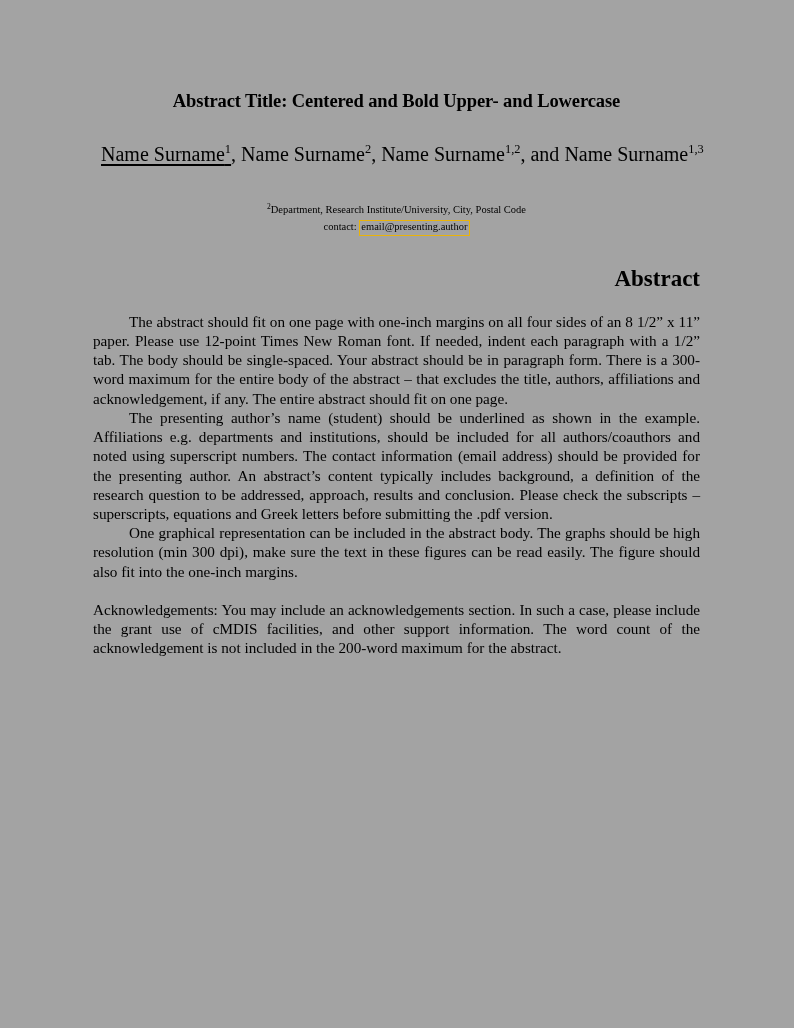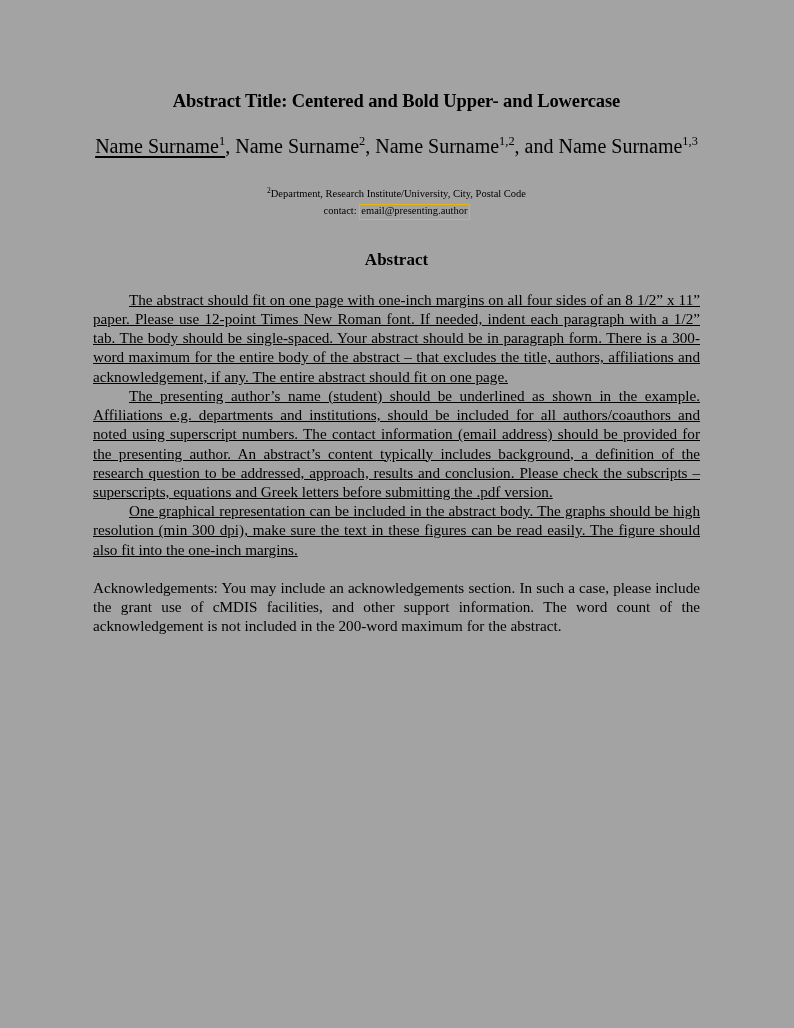--- a/index.html
+++ b/index.html
@@ -41,21 +41,21 @@
     margin: 0;
     padding-top: 90px;
     letter-spacing: -0.1px;
   }
 
   
   .authors {
     text-align: center;
     font-size: 20px;
     line-height: 1.2;
-    margin: 0;
+    margin: 8px;
     padding-top: 22px;
     white-space: nowrap;
   }
   .author-presenting {
     text-decoration: underline;
     text-underline-offset: 2.5px;
   }
   sup {
     font-size: 0.62em;
     vertical-align: super;
@@ -86,39 +86,38 @@
     padding: 0px 1px 1px 1px;
     color: #000000;
     text-decoration: none;
     display: inline-block;
     line-height: 1.18;
     cursor: pointer;
   }
 
   
   .section-heading {
-    text-align: center;
+    text-align: right;
     font-weight: bold;
-    font-size: 17px;
+    font-size: 23px;
     margin: 0;
     padding-top: 30px;
   }
 
   
   .body-block {
     padding-top: 20px;
   }
   p.para {
     margin: 0;
     font-size: 15.2px;
     line-height: 1.265;
     text-align: justify;
     text-indent: 36px;
     hyphens: auto;
-    text-decoration: underline;
   }
   p.acknowledgements {
     margin: 0;
     padding-top: 19px;
     font-size: 15.2px;
     line-height: 1.265;
     text-align: justify;
     text-indent: 0;
     hyphens: auto;
   }

